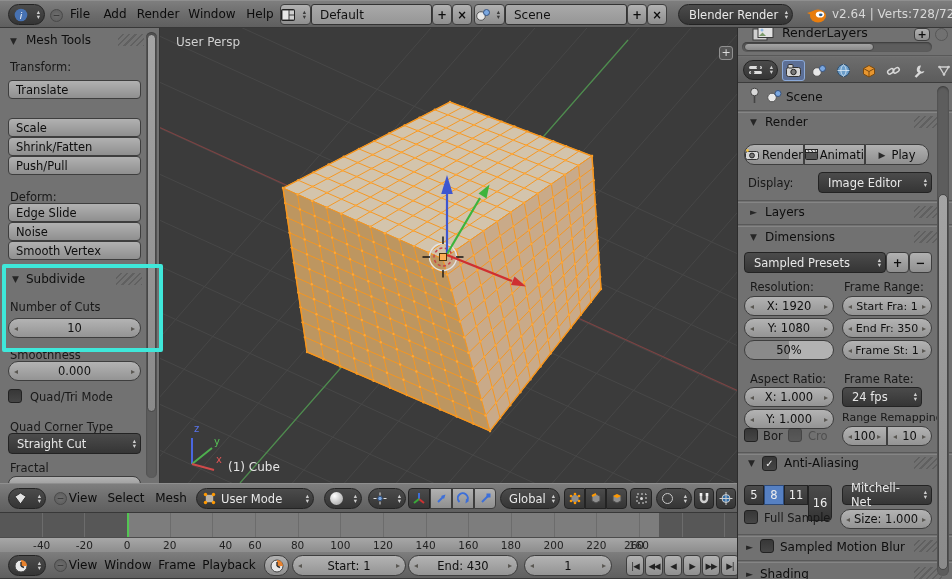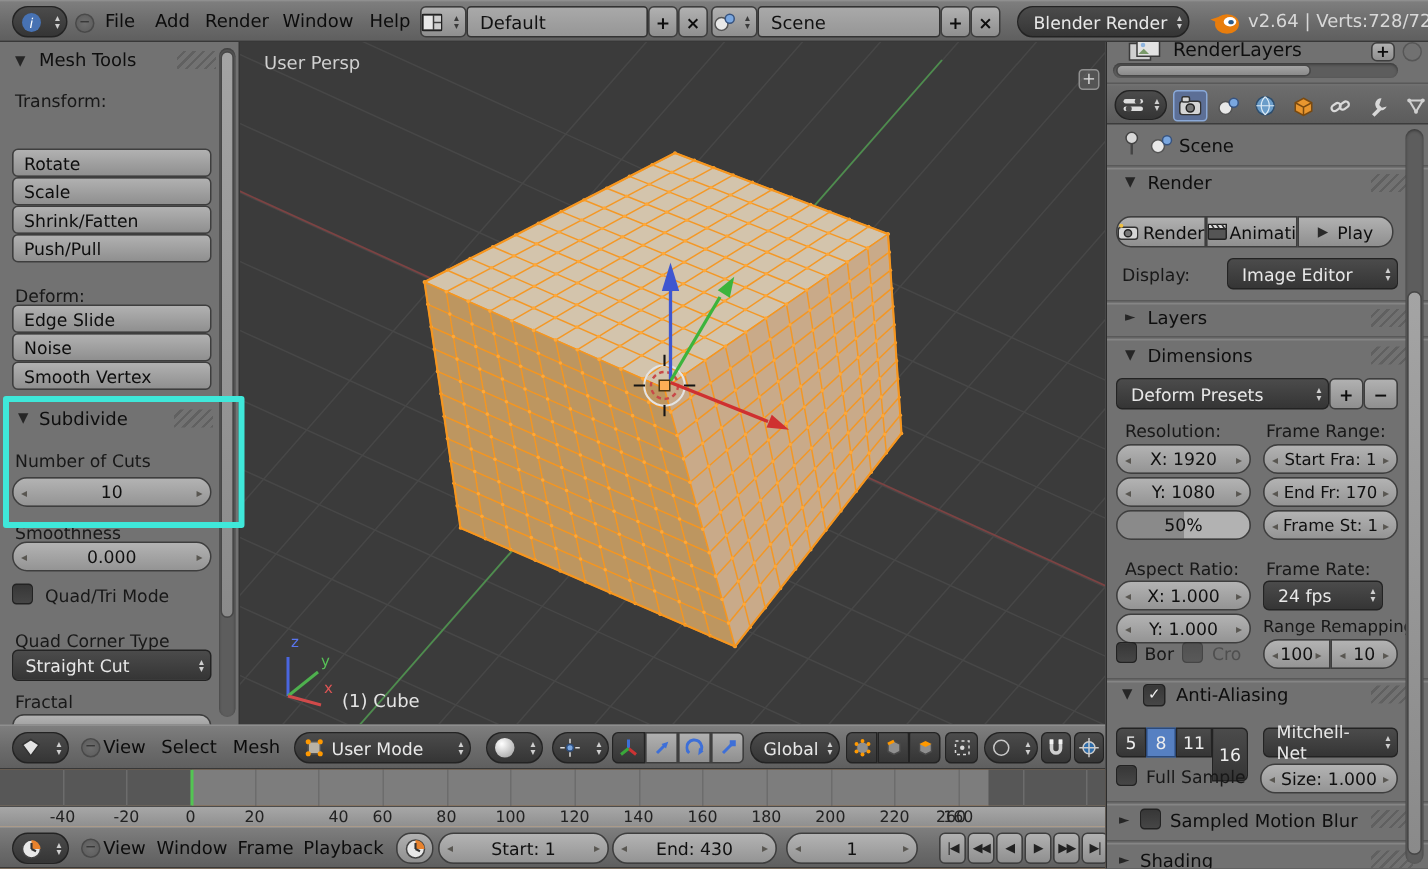--- a/index.html
+++ b/index.html
@@ -94,21 +94,21 @@
     </svg>
     <div class="abs menu" style="left:832px;top:0;width:120px;line-height:27px;text-align:left;color:#d8d8d8">v2.64 | Verts:728/728</div>
   </div>
 
   <div class="abs" style="left:0;top:28px;width:160px;height:455px;background:#727272;border-right:1px solid #353535;overflow:hidden">
     <span class="abs tri" style="left:10px;top:8px">▼</span>
     <span class="abs ptitle" style="left:26px;top:5px">Mesh Tools</span>
     <div class="abs stripes" style="left:118px;top:6px;width:26px;height:12px"></div>
 
     <span class="abs lbl" style="left:10px;top:32px">Transform:</span>
-    <div class="abs btn btn-left" style="left:8px;top:71px;width:133px;height:19px">Rotate</div>
+    <div class="abs btn btn-left" style="left:8px;top:52px;width:133px;height:19px">Translate</div>
     <div class="abs btn btn-left" style="left:8px;top:109px;width:133px;height:19px">Shrink/Fatten</div>
     <div class="abs btn btn-left" style="left:8px;top:90px;width:133px;height:19px">Scale</div>
     <div class="abs btn btn-left" style="left:8px;top:128px;width:133px;height:19px">Push/Pull</div>
 
     <span class="abs lbl" style="left:10px;top:162px">Deform:</span>
     <div class="abs btn btn-left" style="left:8px;top:175px;width:133px;height:19px">Edge Slide</div>
     <div class="abs btn btn-left" style="left:8px;top:194px;width:133px;height:19px">Noise</div>
     <div class="abs btn btn-left" style="left:8px;top:213px;width:133px;height:19px">Smooth Vertex</div>
 
     <span class="abs tri" style="left:12px;top:246px">▼</span>
@@ -749,21 +749,21 @@
         </svg>
     </div>
     <div class="abs seg-dark" style="left:716px;top:4px;width:20px;height:21px;border-radius:4px">
       <svg width="14" height="13">
           <circle cx="7" cy="6.5" r="4" fill="#2d6ba8" stroke="#ccc"></circle>
           <path d="M7 0 v13 M0.5 6.5 h13" stroke="#ccc"></path>
         </svg>
     </div>
   </div>
 
-  <div class="abs" style="left:0;top:513px;width:737px;height:66px;background:#fdba74;overflow:hidden;z-index:5">
+  <div class="abs" style="left:0;top:513px;width:737px;height:66px;background:#0ea5e9;overflow:hidden;z-index:5">
     <div class="abs" id="tl-frames" style="left:0;top:0;width:737px;height:24px;background:#7d7d7d">
       <div class="abs" style="left:0;top:0;width:128px;height:24px;background:#575757"></div>
       <div class="abs" style="left:659px;top:0;width:78px;height:24px;background:#575757"></div>
       <div class="abs" style="left:127px;top:0;width:2px;height:24px;background:#53c553;z-index:2"></div>
     <div class="abs" style="left: 41.7px; top: 0px; width: 1px; height: 24px; background: rgb(108, 108, 108);"></div>
         <div class="abs" style="left: 84.3px; top: 0px; width: 1px; height: 24px; background: rgb(108, 108, 108);"></div>
         <div class="abs" style="left: 127px; top: 0px; width: 1px; height: 24px; background: rgb(108, 108, 108);"></div>
         <div class="abs" style="left: 169.7px; top: 0px; width: 1px; height: 24px; background: rgb(108, 108, 108);"></div>
         <div class="abs" style="left: 212.3px; top: 0px; width: 1px; height: 24px; background: rgb(108, 108, 108);"></div>
         <div class="abs" style="left: 255px; top: 0px; width: 1px; height: 24px; background: rgb(108, 108, 108);"></div>
@@ -961,21 +961,21 @@
     <span class="abs tri" style="left:12px;top:179px">►</span>
     <span class="abs ptitle" style="left:27px;top:177px">Layers</span>
     <div class="abs stripes" style="left:176px;top:178px;width:28px;height:12px"></div>
 
     <div class="abs sep" style="left:0;top:196px;width:215px"></div>
     <span class="abs tri" style="left:12px;top:204px">▼</span>
     <span class="abs ptitle" style="left:27px;top:202px">Dimensions</span>
     <div class="abs stripes" style="left:176px;top:203px;width:28px;height:12px"></div>
 
     <div class="abs dark" style="left:6px;top:224px;width:142px;height:21px;padding-left:9px">
-      <span>Deform Presets</span>
+      <span>Sampled Presets</span>
       <span class="ud">▴<br>▾</span>
     </div>
     <div class="abs btn" style="left:148px;top:224px;width:23px;height:21px;font-weight:bold">+</div>
     <div class="abs btn" style="left:171px;top:224px;width:23px;height:21px;font-weight:bold">−</div>
 
     <span class="abs lbl" style="left:12px;top:252px">Resolution:</span>
     <span class="abs lbl" style="left:106px;top:252px">Frame Range:</span>
 
     <div class="abs slider" style="left:6px;top:268px;width:90px;height:20px">
       <span class="sarr l">◂</span>
@@ -987,21 +987,21 @@
         <span>Start Fra: 1</span>
         <span class="sarr r">▸</span>
     </div>
     <div class="abs slider" style="left:6px;top:290px;width:90px;height:20px">
       <span class="sarr l">◂</span>
         <span>Y: 1080</span>
         <span class="sarr r">▸</span>
     </div>
     <div class="abs slider" style="left:104px;top:290px;width:90px;height:20px;font-size:11px">
       <span class="sarr l">◂</span>
-        <span>End Fr: 170</span>
+        <span>End Fr: 350</span>
         <span class="sarr r">▸</span>
     </div>
     <div class="abs slider" style="left:6px;top:312px;width:90px;height:20px;background:linear-gradient(90deg,#8a8a8a 0 50%,#b2b2b2 50%)">
       <span>50%</span>
     </div>
     <div class="abs slider" style="left:104px;top:312px;width:90px;height:20px;font-size:11px">
       <span class="sarr l">◂</span>
         <span>Frame St: 1</span>
         <span class="sarr r">▸</span>
     </div>

